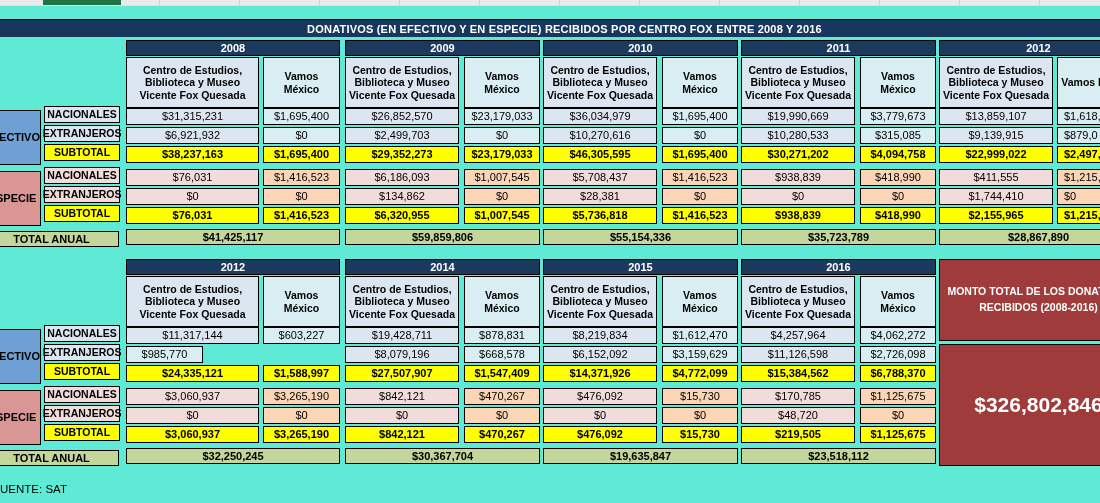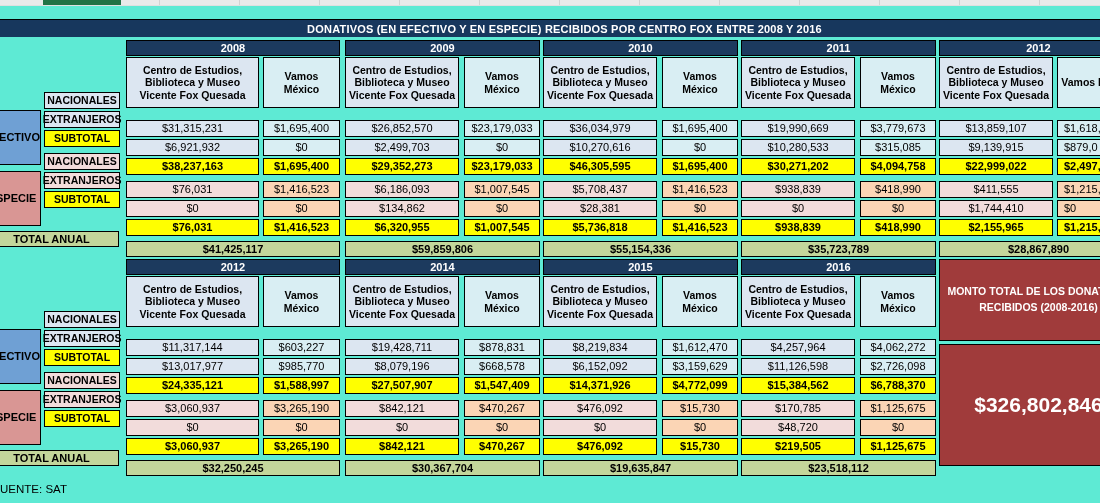--- a/index.html
+++ b/index.html
@@ -16,32 +16,32 @@
   .titlebar span{font-size:11px;font-weight:bold;color:#fff;letter-spacing:.2px;}
   
   .cell{box-sizing:border-box;border:1.5px solid #000;display:flex;align-items:center;
         justify-content:center;font-size:11px;line-height:1.15;text-align:center;background:#fff;}
   .block{position:absolute;left:0;width:1145px;height:207px;}
   .b1{top:40px;} .b2{top:259px;}
   
   .cat{position:absolute;left:-16px;width:57px;height:55px;font-weight:bold;}
   .cat-ef{top:70px;background:#6fa0d4;}
   .cat-es{top:131px;background:#d99694;}
-  .labelcol{position:absolute;left:44px;top:52px;width:76px;}
+  .labelcol{position:absolute;left:44px;top:66px;width:76px;}
   .lbl{width:76px;height:17px;font-weight:bold;font-size:10.5px;}
   .lb-ef{background:#dce6f1;} .lb-es{background:#f2dcdb;} .lb-sub{background:#ffff00;}
   .totlbl{position:absolute;left:-16px;top:191px;width:135px;height:16px;background:#c3d69b;
           font-weight:bold;}
   
   .ygroup{position:absolute;top:0;border-radius:11px;}
   .g-first{width:214px;} .g-mid{width:195px;} .g-last{width:199px;}
   .ys,.r{display:flex;gap:5px;}
   .g-first .ys,.g-first .r,.g-last .ys,.g-last .r{gap:4px;}
   .yhead{height:16px;background:#1c3a5e;color:#fff;font-weight:bold;margin-bottom:1px;width:100%;}
-  .ys{height:51px;margin-bottom:12px;}
+  .ys{height:51px;margin-bottom:0;}
   .ys .cell{height:51px;font-weight:bold;font-size:10.5px;padding:1px 3px;}
   .r{height:17px;}
   .r .cell{height:17px;}.m2{margin-bottom:2px;}.m5{margin-bottom:5px;}.m6{margin-bottom:6px;}
   .c1{width:133px;} .c2{width:77px;}
   .g-mid .c1,.g-last .c1{width:114px;} .g-mid .c2{width:76px;} .g-last .c2{width:81px;}
   .efc{background:#dce6f1;} .efv{background:#d9eef3;}
   .esc{background:#f2dcdb;} .esv{background:#fbd5b5;}
   .suby{background:#ffff00 !important;font-weight:bold;text-align:right;}
   .tot{width:100%;height:16px;background:#c3d69b;font-weight:bold;}
   .g-last.clipvals .r .c2{justify-content:flex-start;padding-left:6px;text-align:left;}
@@ -262,21 +262,20 @@
       <div class="cell yhead">2012</div>
       <div class="ys">
         <div class="cell c1 efc">Centro de Estudios, Biblioteca y Museo Vicente Fox Quesada</div>
         <div class="cell c2 efv">Vamos México</div>
       </div>
       <div class="r m2">
           <div class="cell c1 efc">$11,317,144</div>
           <div class="cell c2 efv">$603,227</div>
         </div>
       <div class="r m2">
-          <div class="cell c1 efc">$13,017,977</div>
           <div class="cell c2 efv">$985,770</div>
         </div>
       <div class="r m6">
           <div class="cell c1 suby">$24,335,121</div>
           <div class="cell c2 suby">$1,588,997</div>
         </div>
       <div class="r m2">
           <div class="cell c1 esc">$3,060,937</div>
           <div class="cell c2 esv">$3,265,190</div>
         </div>

